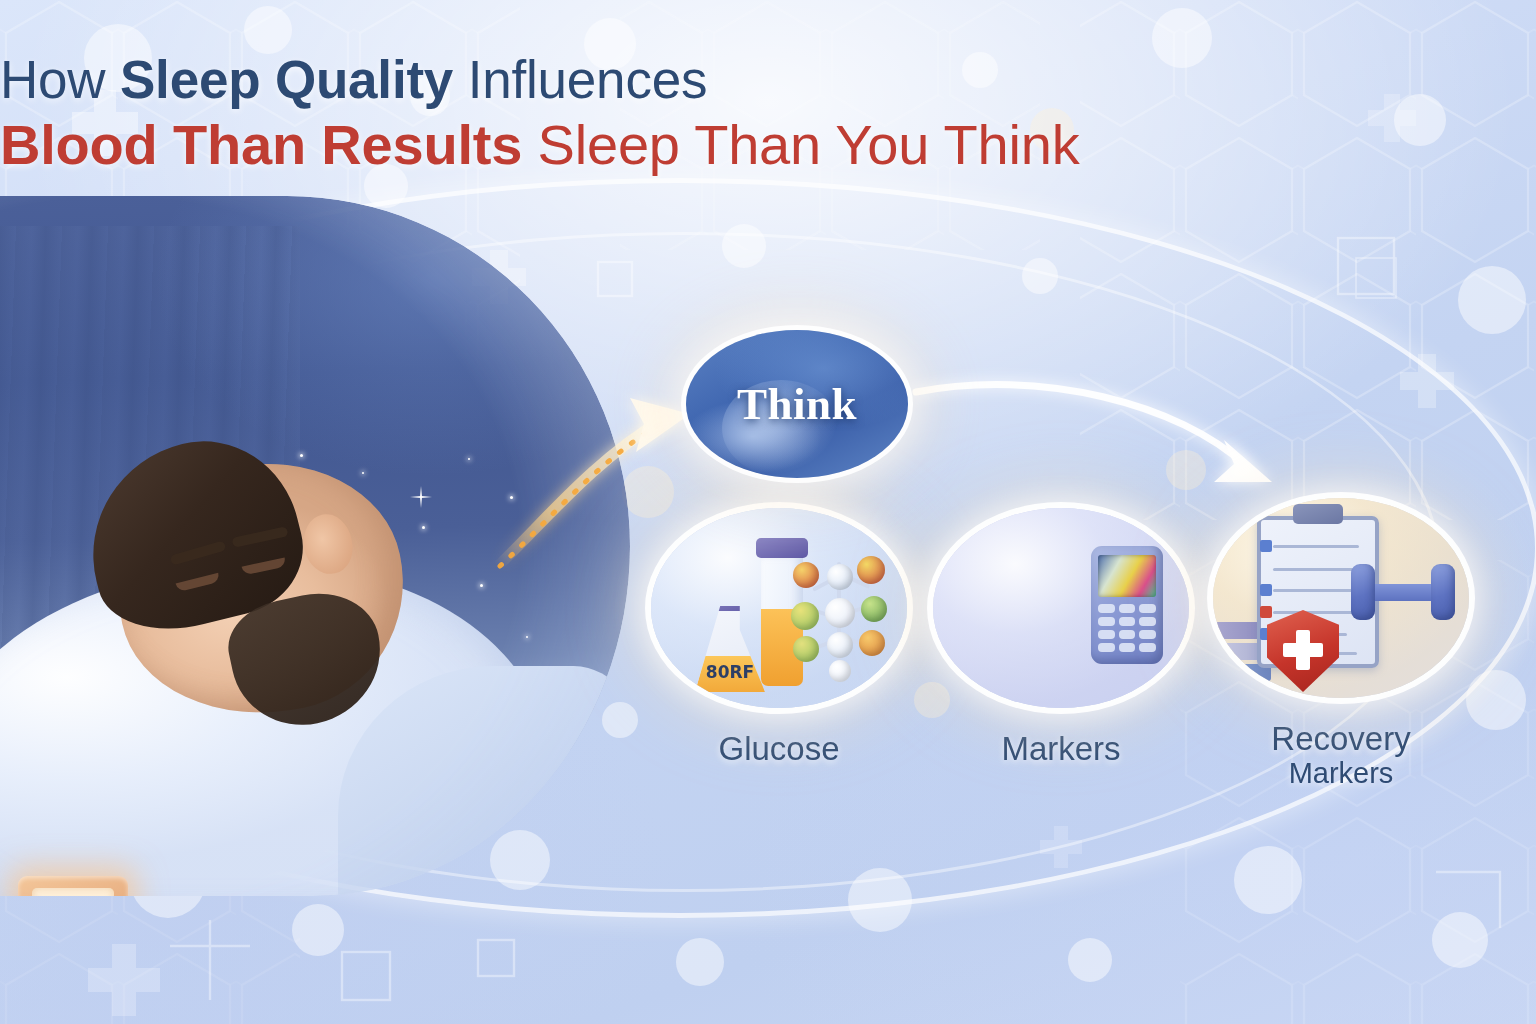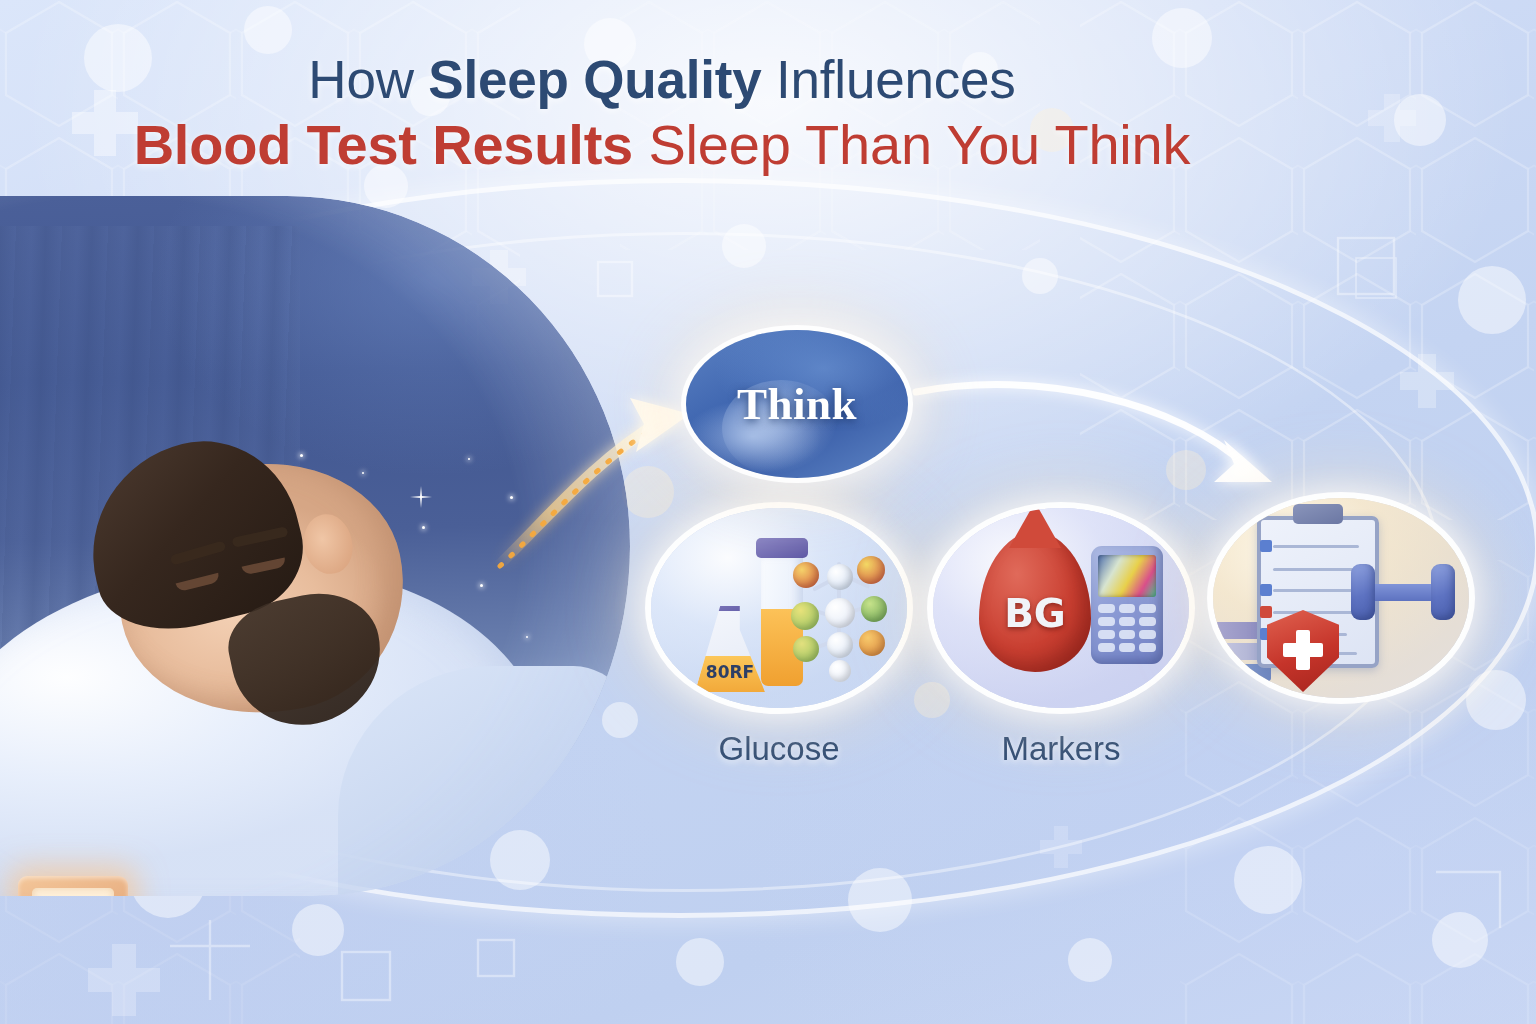--- a/index.html
+++ b/index.html
@@ -181,21 +181,21 @@
   }
   #clockTime {
     font-family:"DejaVu Sans", sans-serif;
     font-size:22px; font-weight:700; letter-spacing:.5px;
     color:#b5703a;
   }
 
   
   #titleBlock {
     position:absolute; left:0; top:52px; width:1324px;
-    text-align:center; z-index:30;
+    text-align:left; z-index:30;
   }
   .title-line { line-height:1.07; white-space:nowrap; }
   #titleLine1 { font-size:53px; color:#2d4a73; letter-spacing:-.2px; }
   #titleLine2 { font-size:56px; color:#bf3d33; letter-spacing:-.2px; margin-top:6px; }
   .tl-thin { font-weight:400; }
   .tl-bold { font-weight:700; }
   .title-line span { text-shadow:0 2px 7px rgba(255,255,255,.75); }
 
   
   #sleepNode {
@@ -610,23 +610,20 @@
       </div>
     </div>
     <div class="caption">
       <span>Glucose</span>
     </div>
   </div>
 
   <div class="marker" id="markerGlucose">
     <div class="bubble">
       <div class="bubble-inner bub-bg-b">
-        <div class="drop">
-          <div id="bgLabel">BG</div>
-        </div>
         <div class="meter">
           <div class="screen"></div>
           <div class="keys">
             <i></i>
               <i></i>
               <i></i>
               <i></i>
               <i></i>
               <i></i>
               <i></i>
@@ -666,25 +663,29 @@
           <div class="line" style="top:132px;width:84px;"></div>
         </div>
         <div class="shield"></div>
         <div class="dumbbell">
           <div class="bar"></div>
             <div class="wt l"></div>
             <div class="wt r"></div>
         </div>
       </div>
     </div>
+    <div class="caption">
+      <span>Recovery</span>
+      <span class="sub">Markers</span>
+    </div>
   </div>
 
   <div id="titleBlock">
     <div class="title-line" id="titleLine1">
       <span class="tl-thin">How </span><span class="tl-bold">Sleep Quality</span><span class="tl-thin"> Influences</span>
     </div>
     <div class="title-line" id="titleLine2">
-      <span class="tl-bold">Blood Test Results</span><span class="tl-thin"> Sleep Than You Think</span>
+      <span class="tl-bold">Blood Than Results</span><span class="tl-thin"> Sleep Than You Think</span>
     </div>
   </div>
 
 
 </div>
 
 </body></html>

